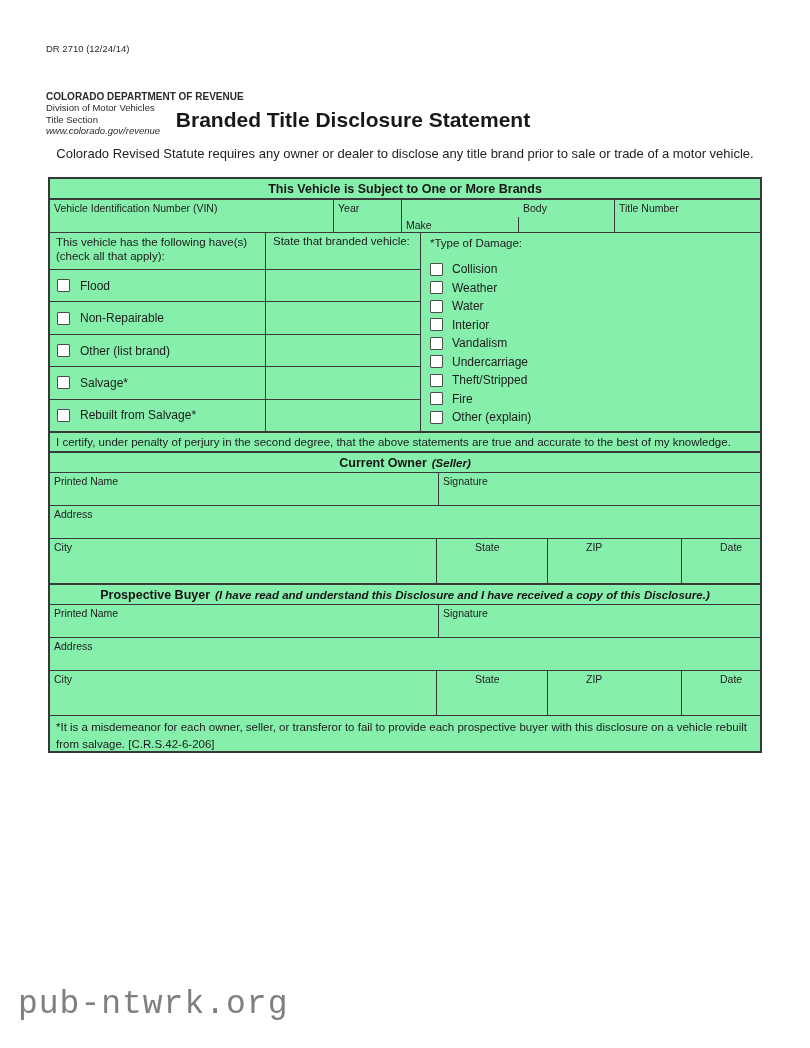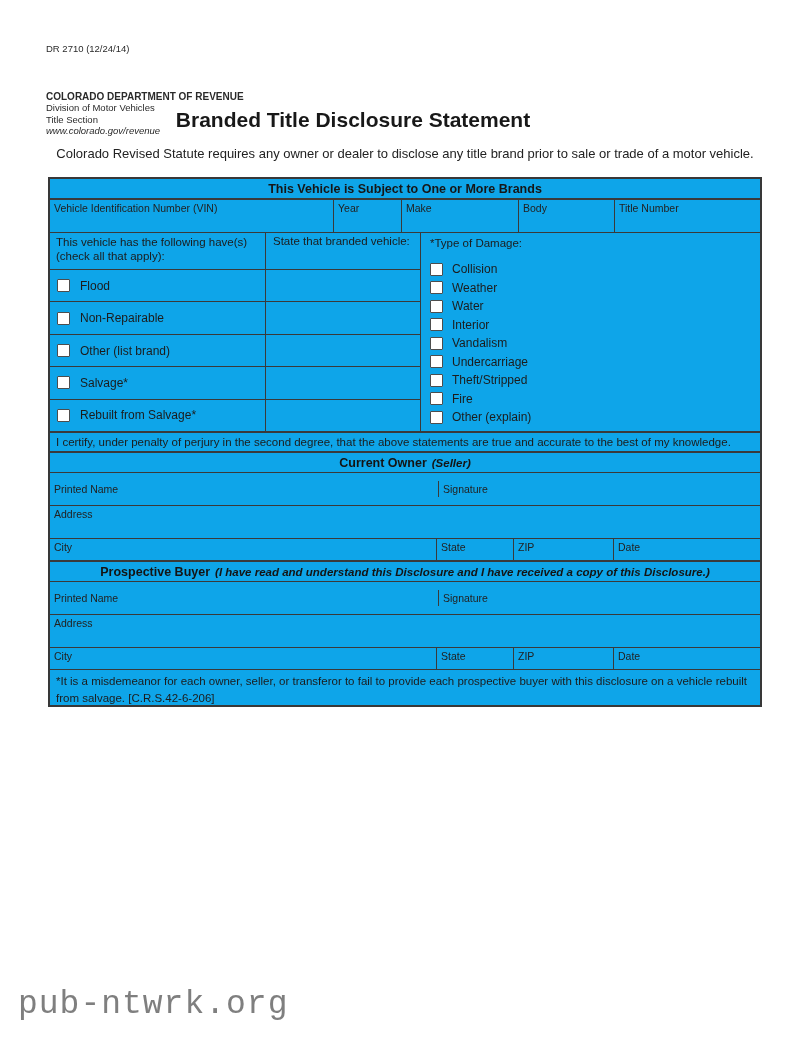--- a/index.html
+++ b/index.html
@@ -11,38 +11,38 @@
   .doc-header{position:absolute;left:46px;top:43px;font-size:9.5px;line-height:11.5px;color:#2a2a2a;}
   .doc-header .bold{font-weight:bold;font-size:10px;margin-top:36px;}
   .doc-header .italic{font-style:italic;}
   .title{position:absolute;left:0;top:108px;width:706px;margin:0;text-align:center;
     font-size:21px;font-weight:bold;color:#181818;}
   .subtitle{position:absolute;left:0;top:146px;width:810px;margin:0;text-align:center;
     font-size:13px;color:#222;}
 
   .form-table{
     position:absolute;left:48px;top:177px;width:714px;box-sizing:border-box;
-    border:2px solid #383838;background:#0ea5e9;
+    border:2px solid #383838;background:#86efac;
   }
   .row{box-sizing:border-box;display:flex;align-items:stretch;border-top:1px solid #3a3a3a;}
   .row.first{border-top:none;}
   .row.thick{border-top-width:2px;}
 
   .sec-head{justify-content:center;align-items:center;height:19px;
     font-size:12.5px;font-weight:bold;color:#161616;}
   .sec-note{font-style:italic;margin-left:5px;}
 
   .cell{box-sizing:border-box;border-right:1px solid #3a3a3a;padding:2px 4px;
     font-size:10.5px;color:#222;display:flex;align-items:flex-start;}
   .cell.last{border-right:none;flex:1;}
 
   .r-vin{height:34px;}
   .c-vin{width:284px;}
   .c-year{width:68px;}
-  .c-make{width:117px;}
+  .c-make{width:117px;margin-top:17px;}
   .c-body{width:96px;}
 
   .r-brands{height:199px;}
   .brand-left{width:370px;display:flex;flex-direction:column;box-sizing:border-box;}
   .brand-hrow{height:36px;display:flex;box-sizing:border-box;}
   .brand-row{flex:1;display:flex;box-sizing:border-box;border-top:1px solid #3a3a3a;}
   .bcol-a{width:215px;box-sizing:border-box;display:flex;align-items:center;padding-left:7px;}
   .bcol-a.hdr{align-items:flex-start;padding:2px 6px 0 6px;font-size:11.5px;line-height:1.25;color:#1c1c1c;display:block;}
   .bcol-b{width:155px;box-sizing:border-box;border-left:1px solid #3a3a3a;}
   .bcol-b.hdr{padding:2px 0 0 7px;font-size:11.5px;color:#1c1c1c;}
@@ -54,24 +54,24 @@
   .cb{width:13px;height:13px;box-sizing:border-box;border:1.5px solid #4d4d4d;
     background:#fff;border-radius:1px;flex:0 0 auto;display:inline-block;}
   .cb-label{font-size:12px;color:#1c1c1c;margin-left:10px;}
   .dmg-row .cb-label{margin-left:9px;}
 
   .r-cert{height:20px;align-items:center;padding-left:6px;font-size:11.5px;color:#1c1c1c;}
   .r-part-head{height:21px;justify-content:center;align-items:center;
     font-size:12.5px;font-weight:bold;color:#141414;}
   .r-part-head .sec-note{font-size:11.5px;}
 
-  .r-ns{height:33px;align-items:center;}
+  .r-ns{height:33px;}
   .c-pname{width:389px;}
   .r-addr{height:33px;}
-  .r-city{height:22px;}
+  .r-city{height:45px;gap:34px;}
   .c-city{width:387px;}
   .c-state{width:77px;text-align:right;}
   .c-zip{width:100px;}
 
   .r-foot{height:36px;padding:3px 8px 0 6px;font-size:11.5px;line-height:1.45;color:#1c1c1c;display:block;}
 
   .watermark{
     position:absolute;left:18px;top:986px;
     font-family:"Liberation Mono",monospace;font-size:33px;letter-spacing:1px;
     color:#7f7f7f;

